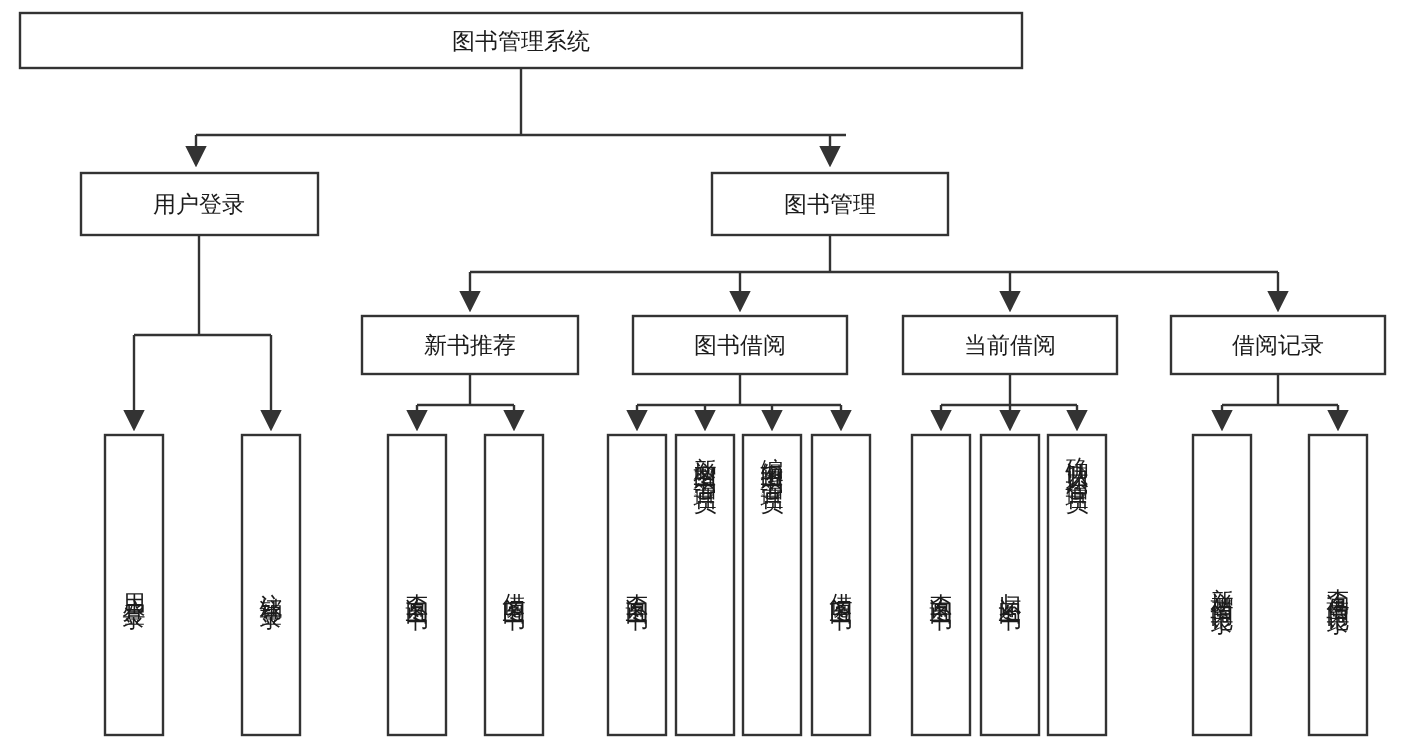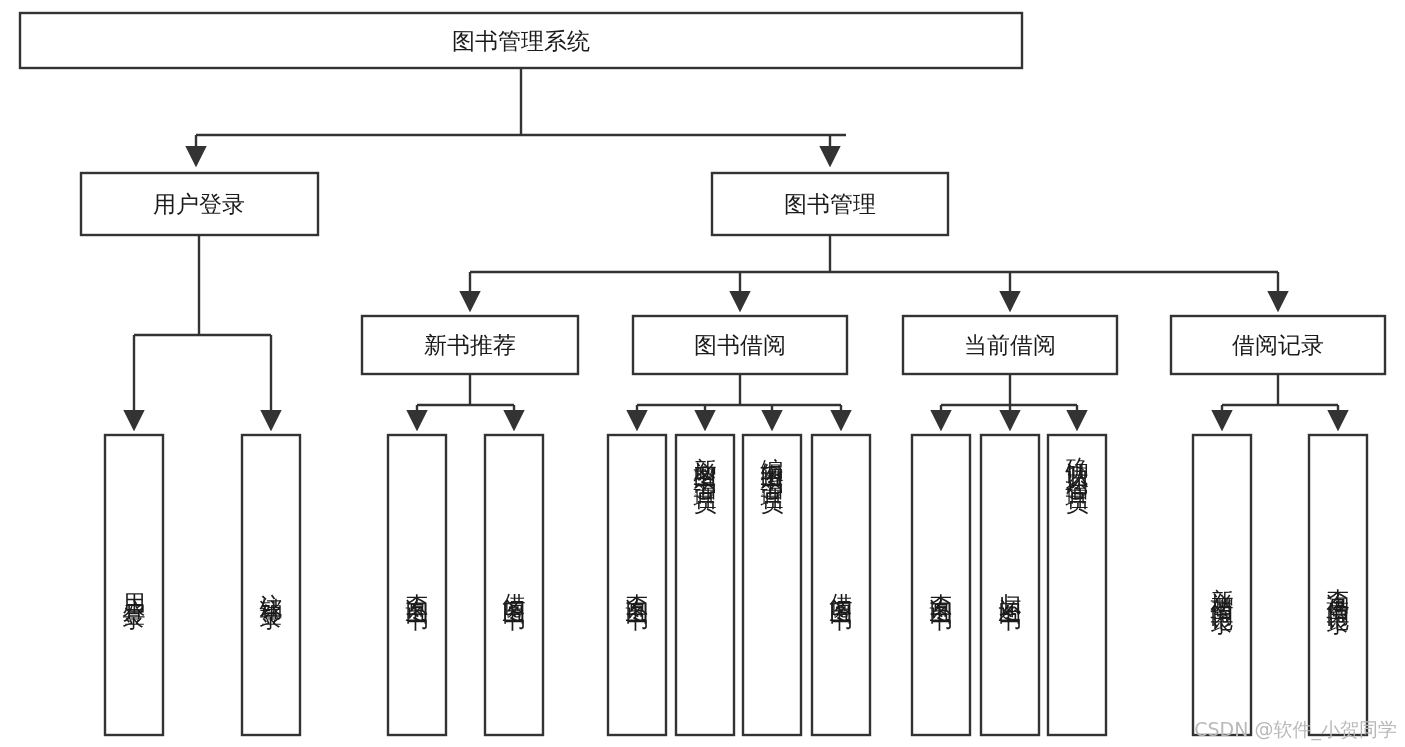--- a/index.html
+++ b/index.html
@@ -193,14 +193,13 @@
   <div class="leaf-label align-top" style="left:743px; top:435px; width:58px; height:300px;">编辑图书（管理员）</div>
   <div class="leaf-label" style="left:812px; top:435px; width:58px; height:300px;">借阅图书</div>
 
   <div class="leaf-label" style="left:912px; top:435px; width:58px; height:300px;">查询图书</div>
   <div class="leaf-label" style="left:981px; top:435px; width:58px; height:300px;">归还图书</div>
   <div class="leaf-label align-top" style="left:1048px; top:435px; width:58px; height:300px;">确认归还（管理员）</div>
 
   <div class="leaf-label" style="left:1193px; top:435px; width:58px; height:300px;">新增借阅记录</div>
   <div class="leaf-label" style="left:1309px; top:435px; width:58px; height:300px;">查询借阅记录</div>
 
-  <div class="watermark">CSDN @软件_小贺同学</div>
 </div>
 
 </body></html>

